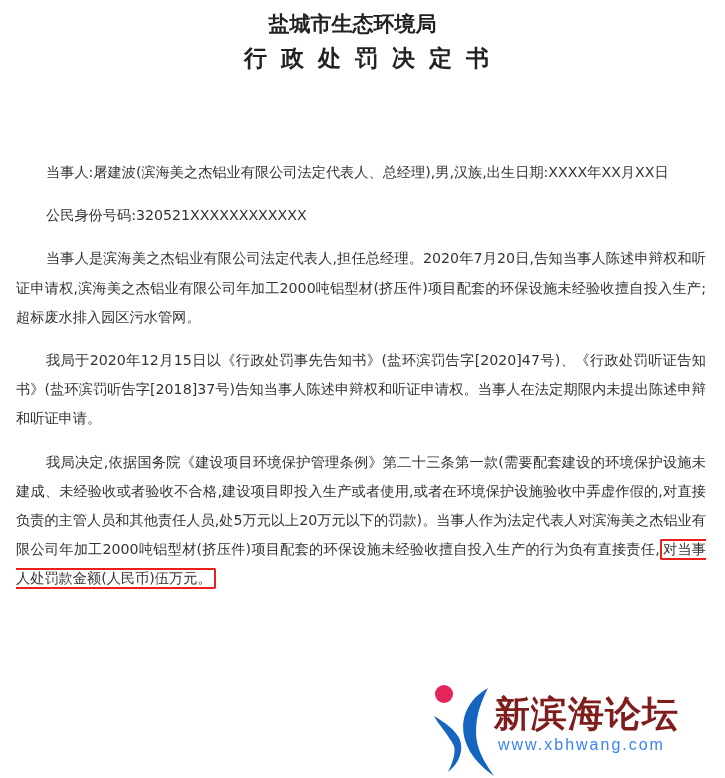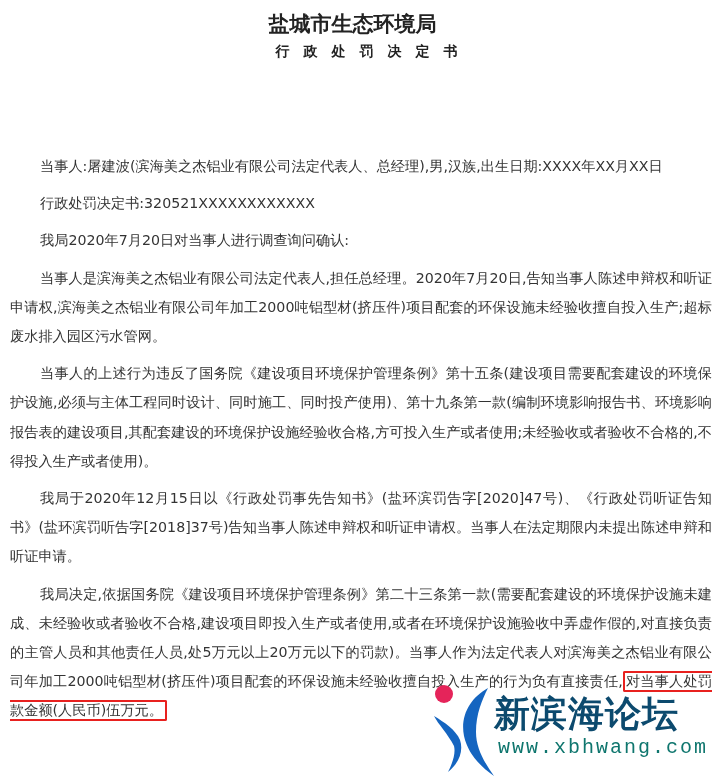--- a/index.html
+++ b/index.html
@@ -10,63 +10,61 @@
   }
   .header { position: absolute; left: 0; top: 0; width: 725px; text-align: center; }
   .title-main {
     position: absolute; top: 10px; left: 0; width: 705px; text-align: center;
     font-family: "DejaVu Serif", "Liberation Serif", serif;
     font-size: 21px; font-weight: bold; color: #222; letter-spacing: 0px;
   }
   .title-sub {
     position: absolute; top: 43px; left: 0; width: 725px; text-align: center;
     font-family: "DejaVu Serif", "Liberation Serif", serif;
-    font-size: 14px; font-weight: bold; color: #222; letter-spacing: 14px;
+    font-size: 23px; font-weight: bold; color: #222; letter-spacing: 14px;
     padding-left: 22px; box-sizing: border-box;
   }
   .content {
     position: absolute; left: 2px; top: 144px; width: 718px;
     font-size: 14.2px; line-height: 29.2px; color: #333;
   }
-  .para { margin: 8px; text-indent: 30px; text-align: justify; word-break: break-all; }
+  .para { margin: 14px; text-indent: 30px; text-align: justify; word-break: break-all; }
   .highlight {
     border: 2px solid #e8211f; border-radius: 2px; padding: 0 2px 1px 1px;
   }
   .watermark {
     position: absolute; left: 430px; top: 680px; width: 295px; height: 98px;
     pointer-events: none;
   }
   .wm-logo { position: absolute; left: 0; top: 0; width: 80px; height: 98px; }
   .wm-text {
     position: absolute; left: 64px; top: 10px;
     font-family: "DejaVu Sans", sans-serif; font-size: 36px; font-weight: bold;
-    color: #0c4a6e; letter-spacing: 1px; white-space: nowrap;
+    color: #7f1d1d; letter-spacing: 1px; white-space: nowrap;
     text-shadow: 0 0 2px #fff, 0 0 2px #fff;
   }
   .wm-url {
     position: absolute; left: 68px; top: 56px;
-    font-family: Liberation Mono, monospace; font-size: 20px;
-    color: #0f766e; letter-spacing: 2px; white-space: nowrap;
+    font-family: Liberation Sans, sans-serif; font-size: 16px;
+    color: #3b82f6; letter-spacing: 2px; white-space: nowrap;
     text-shadow: 0 0 2px #fff, 0 0 2px #fff;
   }
 </style>
 </head>
 <body>
 
 <div class="header">
   <div class="title-main">盐城市生态环境局</div>
   <div class="title-sub">行政处罚决定书</div>
 </div>
 
 <div class="content">
   <p class="para">当事人:屠建波(滨海美之杰铝业有限公司法定代表人、总经理),男,汉族,出生日期:XXXX年XX月XX日</p>
-  <p class="para">行政处罚决定书:320521XXXXXXXXXXXX</p>
-  <p class="para">我局2020年7月20日对当事人进行调查询问确认:</p>
+  <p class="para">公民身份号码:320521XXXXXXXXXXXX</p>
   <p class="para">当事人是滨海美之杰铝业有限公司法定代表人,担任总经理。2020年7月20日,告知当事人陈述申辩权和听证申请权,滨海美之杰铝业有限公司年加工2000吨铝型材(挤压件)项目配套的环保设施未经验收擅自投入生产;超标废水排入园区污水管网。</p>
-  <p class="para">当事人的上述行为违反了国务院《建设项目环境保护管理条例》第十五条(建设项目需要配套建设的环境保护设施,必须与主体工程同时设计、同时施工、同时投产使用)、第十九条第一款(编制环境影响报告书、环境影响报告表的建设项目,其配套建设的环境保护设施经验收合格,方可投入生产或者使用;未经验收或者验收不合格的,不得投入生产或者使用)。</p>
   <p class="para">我局于2020年12月15日以《行政处罚事先告知书》(盐环滨罚告字[2020]47号)、《行政处罚听证告知书》(盐环滨罚听告字[2018]37号)告知当事人陈述申辩权和听证申请权。当事人在法定期限内未提出陈述申辩和听证申请。</p>
   <p class="para"><span>我局决定,依据国务院《建设项目环境保护管理条例》第二十三条第一款(需要配套建设的环境保护设施未建成、未经验收或者验收不合格,建设项目即投入生产或者使用,或者在环境保护设施验收中弄虚作假的,对直接负责的主管人员和其他责任人员,处5万元以上20万元以下的罚款)。当事人作为法定代表人对滨海美之杰铝业有限公司年加工2000吨铝型材(挤压件)项目配套的环保设施未经验收擅自投入生产的行为负有直接责任,</span><span class="highlight">对当事人处罚款金额(人民币)伍万元。</span></p>
 </div>
 
 <div class="watermark">
   <svg class="wm-logo" viewBox="0 0 80 98" width="80" height="98">
     <circle cx="14" cy="14" r="9" fill="#e5245a"></circle>
     <path d="M4 36 C 8 44, 18 54, 24 66 C 26 74, 22 84, 18 92 C 28 84, 34 72, 30 60 C 26 50, 14 42, 4 36 Z" fill="#1565c0"></path>
     <path d="M58 8 C 40 18, 30 36, 34 56 C 38 74, 50 86, 64 96 C 54 82, 46 68, 46 52 C 46 34, 52 20, 58 8 Z" fill="#1565c0"></path>
   </svg>

